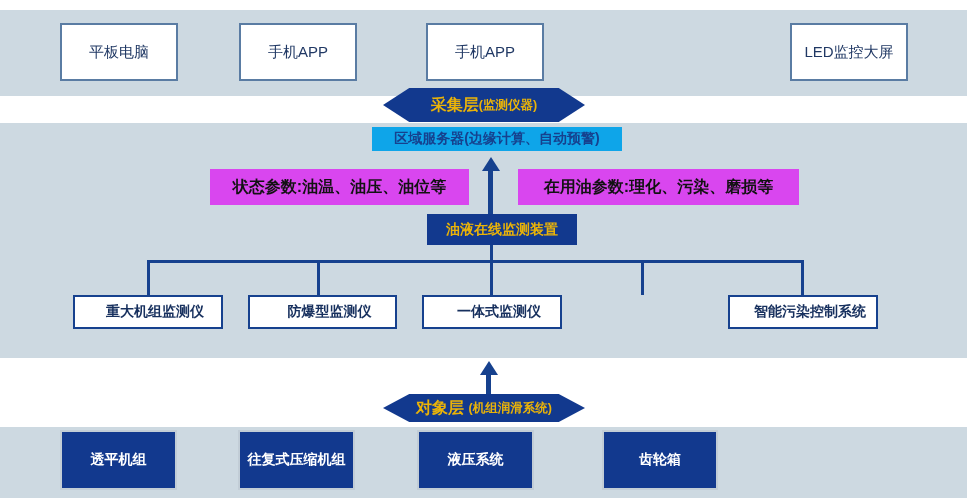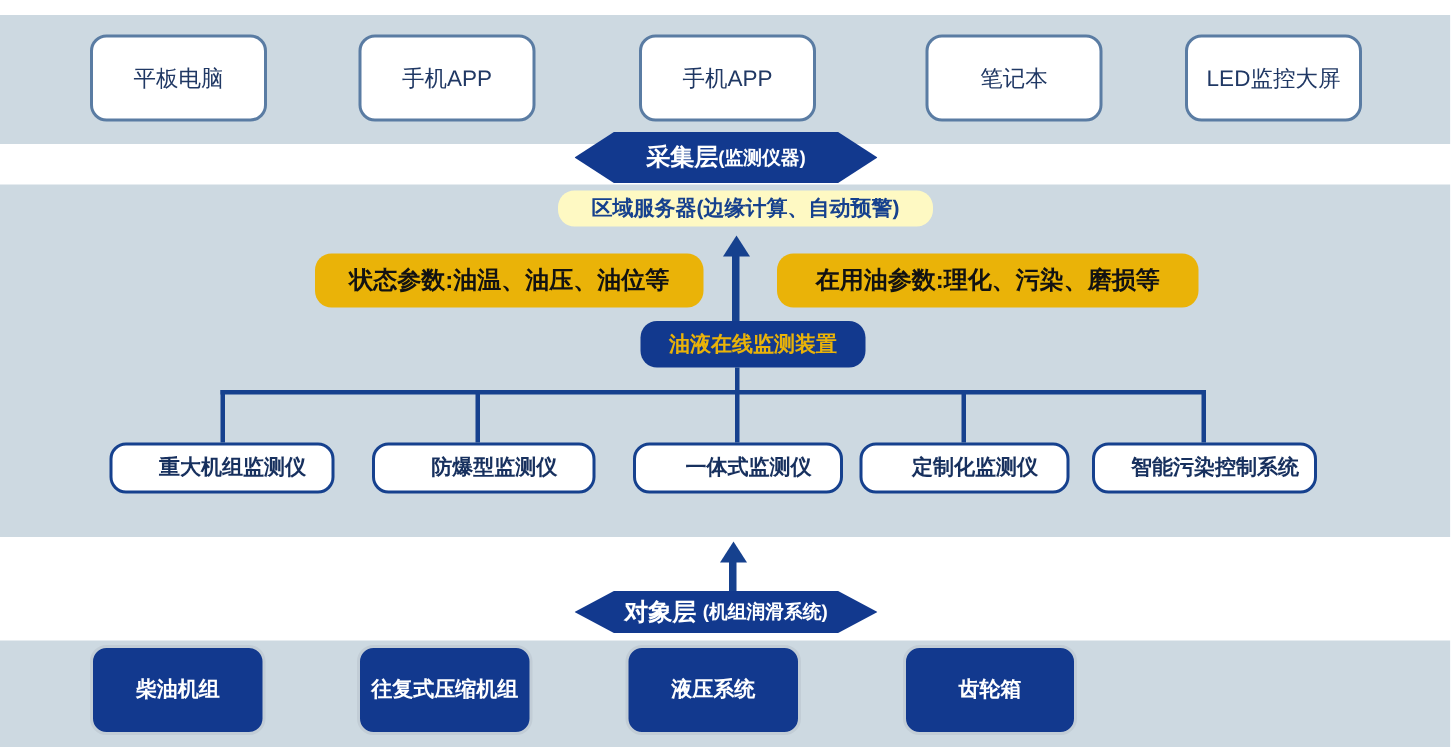--- a/index.html
+++ b/index.html
@@ -8,49 +8,49 @@
     font-family:"Liberation Sans", sans-serif; overflow:hidden;
   }
   .band { position:absolute; left:0; width:967px; background:#cdd9e1; }
   .band-top    { top:10px;  height:86px; }
   .band-middle { top:123px; height:235px; }
   .band-bottom { top:427px; height:71px; }
 
   .node {
     position:absolute; box-sizing:border-box;
     display:flex; align-items:center; justify-content:center;
-    text-align:left; white-space:nowrap;border-radius:11px;
+    text-align:left; white-space:nowrap;
   }
   .device-box {
     background:#ffffff; border:2px solid #5a7ca3;
     color:#203864; font-size:15px; top:23px; width:118px; height:58px;
   }
   .monitor-box {
     background:#ffffff; border:2px solid #16418e;
     color:#17305e; font-size:14px; font-weight:bold;
     top:295px; height:34px;padding-left:14px;
   }
   .equip-box {
     background:#12398e; border:2px solid #c2cdd6;
     color:#ffffff; font-size:14px; font-weight:bold;
     top:430px; height:60px;
   }
   .hex-pill {
-    background:#12398e; color:#ffffff; font-weight:bold;
+    background:#12398e; color:#eab308; font-weight:bold;
     clip-path: polygon(13% 0, 87% 0, 100% 50%, 87% 100%, 13% 100%, 0 50%);
     left:383px; width:202px;
   }
   .hex-pill .big   { font-size:16px; }
   .hex-pill .small { font-size:12.5px; }
   .server-label {
-    background:#fef9c3; color:#16418e; font-size:14px; font-weight:bold;
+    background:#0ea5e9; color:#16418e; font-size:14px; font-weight:bold;
     left:372px; top:127px; width:250px; height:24px;
   }
   .param-label {
-    background:#eab308; color:#121212; font-size:16px; font-weight:bold;
+    background:#d946ef; color:#121212; font-size:16px; font-weight:bold;
     top:169px; height:36px;
   }
   .center-device {
     background:#12398e; color:#eab308; font-size:14px; font-weight:bold;
     left:427px; top:214px; width:150px; height:31px;
   }
   .cline { position:absolute; background:#16418e; }
   .arrow-head {
     position:absolute; width:0; height:0;
     border-left:9px solid transparent; border-right:9px solid transparent;
@@ -62,21 +62,20 @@
 
 <div class="canvas">
 
   <div class="band band-top"></div>
   <div class="band band-middle"></div>
   <div class="band band-bottom"></div>
 
   <div class="node device-box" style="left:60px;">平板电脑</div>
   <div class="node device-box" style="left:239px;">手机APP</div>
   <div class="node device-box" style="left:426px;">手机APP</div>
-  <div class="node device-box" style="left:617px;">笔记本</div>
   <div class="node device-box" style="left:790px;">LED监控大屏</div>
 
   <div class="node hex-pill" style="top:88px; height:34px;">
     <span class="big">采集层</span>
       <span class="small">(监测仪器)</span>
   </div>
 
   <div class="node server-label">区域服务器(边缘计算、自动预警)</div>
 
   <div class="arrow-head" style="left:482px; top:157px;"></div>
@@ -91,30 +90,29 @@
   <div class="cline" style="left:147px; top:260px; width:657px; height:3px;"></div>
   <div class="cline" style="left:147px; top:260px; width:3px; height:35px;"></div>
   <div class="cline" style="left:317px; top:260px; width:3px; height:35px;"></div>
   <div class="cline" style="left:490px; top:260px; width:3px; height:35px;"></div>
   <div class="cline" style="left:641px; top:260px; width:3px; height:35px;"></div>
   <div class="cline" style="left:801px; top:260px; width:3px; height:35px;"></div>
 
   <div class="node monitor-box" style="left:73px;  width:150px;">重大机组监测仪</div>
   <div class="node monitor-box" style="left:248px; width:149px;">防爆型监测仪</div>
   <div class="node monitor-box" style="left:422px; width:140px;">一体式监测仪</div>
-  <div class="node monitor-box" style="left:573px; width:140px;">定制化监测仪</div>
   <div class="node monitor-box" style="left:728px; width:150px;">智能污染控制系统</div>
 
   <div class="arrow-head" style="left:480px; top:361px;"></div>
   <div class="cline" style="left:486px; top:374px; width:5px; height:20px;"></div>
 
   <div class="node hex-pill" style="top:394px; height:28px;">
     <span class="big">对象层</span>
       <span class="big">&nbsp;</span>
       <span class="small">(机组润滑系统)</span>
   </div>
 
-  <div class="node equip-box" style="left:60px;  width:117px;">柴油机组</div>
+  <div class="node equip-box" style="left:60px;  width:117px;">透平机组</div>
   <div class="node equip-box" style="left:238px; width:117px;">往复式压缩机组</div>
   <div class="node equip-box" style="left:417px; width:117px;">液压系统</div>
   <div class="node equip-box" style="left:602px; width:116px;">齿轮箱</div>
 
 </div>
 
 </body></html>

